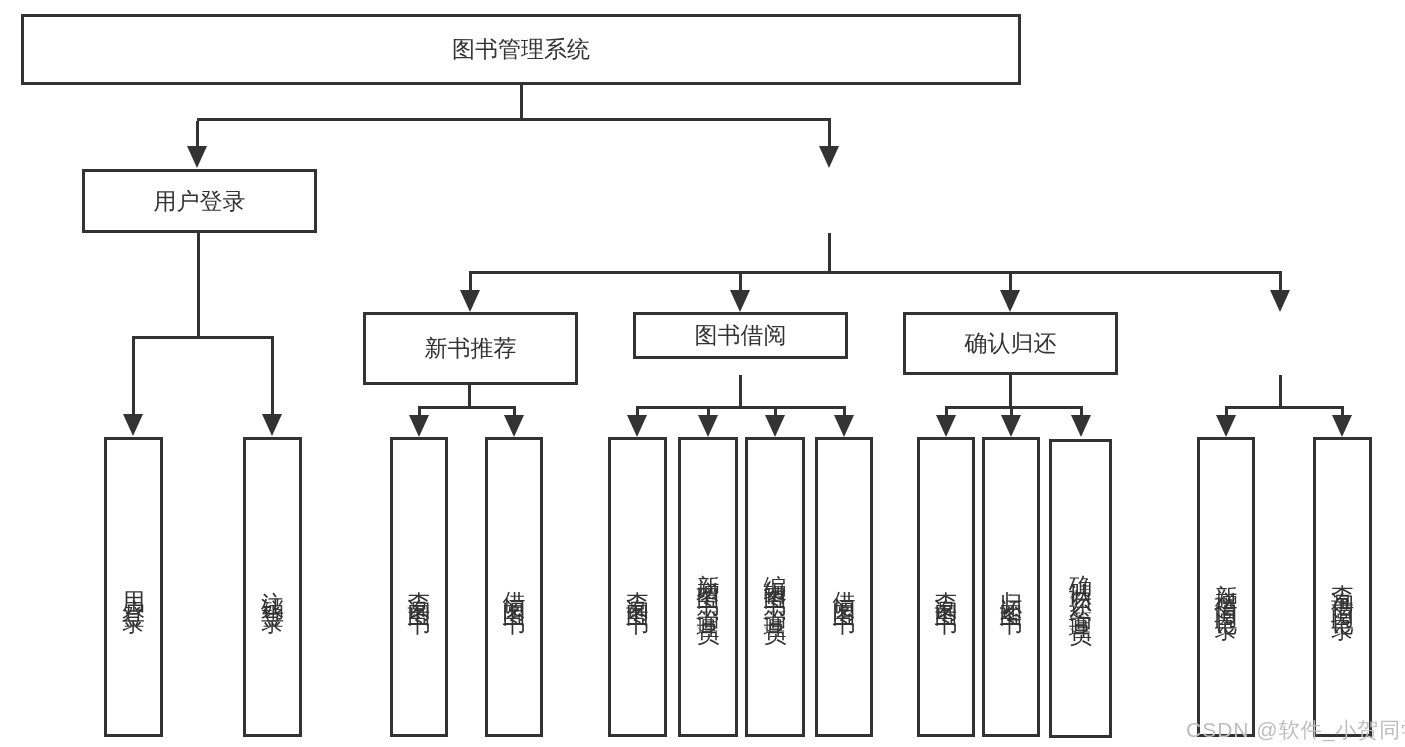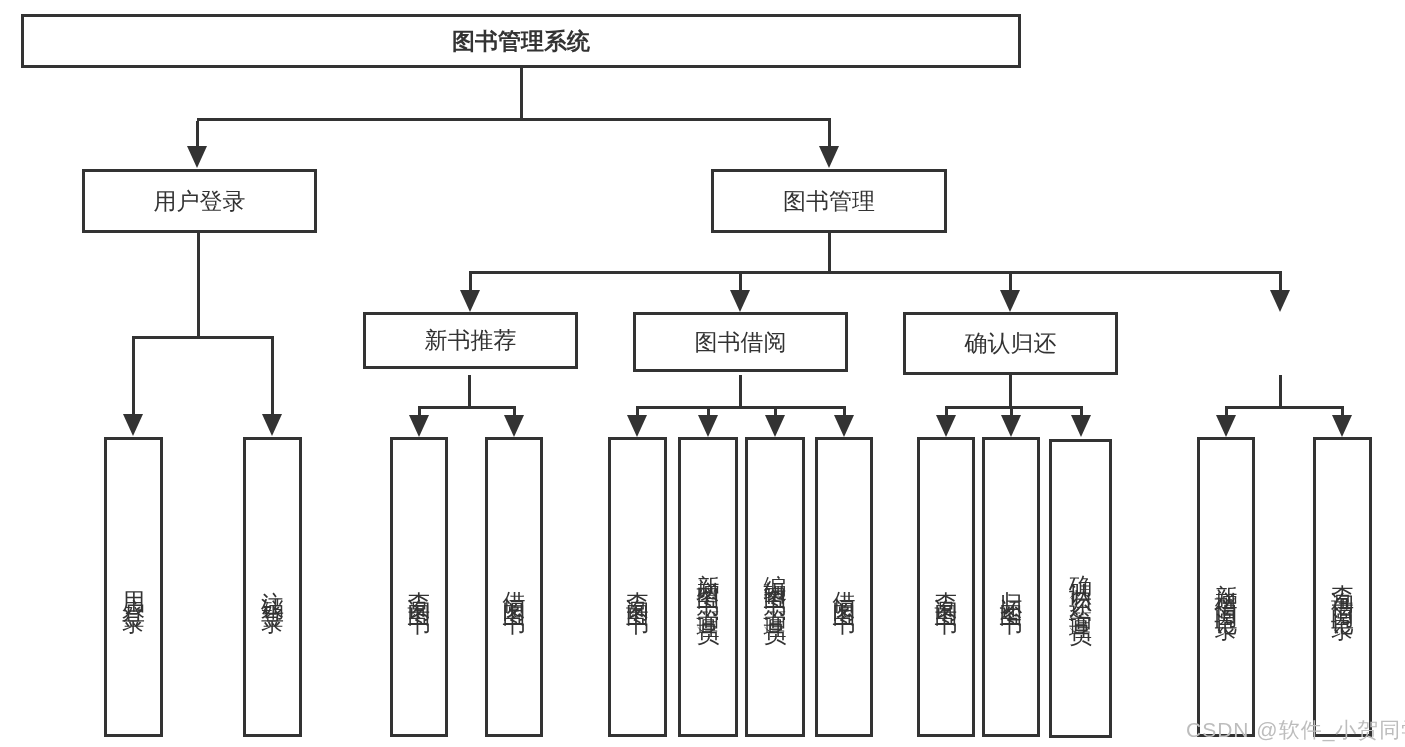--- a/index.html
+++ b/index.html
@@ -26,27 +26,26 @@
     position:absolute;left:1186px;top:716px;z-index:10;
     font-size:21px;color:var(--watermark,#bdbdbd);letter-spacing:1px;
     font-family:"Liberation Sans",sans-serif;white-space:nowrap;
   }
 </style>
 </head>
 <body>
 
 <div id="canvas">
 
-  <div class="box" style="left:21px;top:14px;width:1000px;height:54px;font-weight:bold;">图书管理系统</div>
+  <div class="box" style="left:21px;top:14px;width:1000px;height:71px;">图书管理系统</div>
 
   <div class="box" style="left:82px;top:169px;width:235px;height:64px;">用户登录</div>
-  <div class="box" style="left:711px;top:169px;width:236px;height:64px;">图书管理</div>
 
-  <div class="box" style="left:363px;top:312px;width:215px;height:57px;">新书推荐</div>
-  <div class="box" style="left:633px;top:312px;width:215px;height:60px;">图书借阅</div>
+  <div class="box" style="left:363px;top:312px;width:215px;height:73px;">新书推荐</div>
+  <div class="box" style="left:633px;top:312px;width:215px;height:47px;">图书借阅</div>
   <div class="box" style="left:903px;top:312px;width:215px;height:63px;">确认归还</div>
 
   <div class="box vbox" style="left:104px;top:437px;width:59px;height:300px;">用户登录</div>
   <div class="box vbox" style="left:243px;top:437px;width:59px;height:300px;">注销登录</div>
 
   <div class="box vbox" style="left:390px;top:437px;width:58px;height:300px;">查询图书</div>
   <div class="box vbox" style="left:485px;top:437px;width:58px;height:300px;">借阅图书</div>
 
   <div class="box vbox" style="left:608px;top:437px;width:59px;height:300px;">查询图书</div>
   <div class="box vbox" style="left:678px;top:437px;width:60px;height:300px;">新增图书（管理员）</div>

